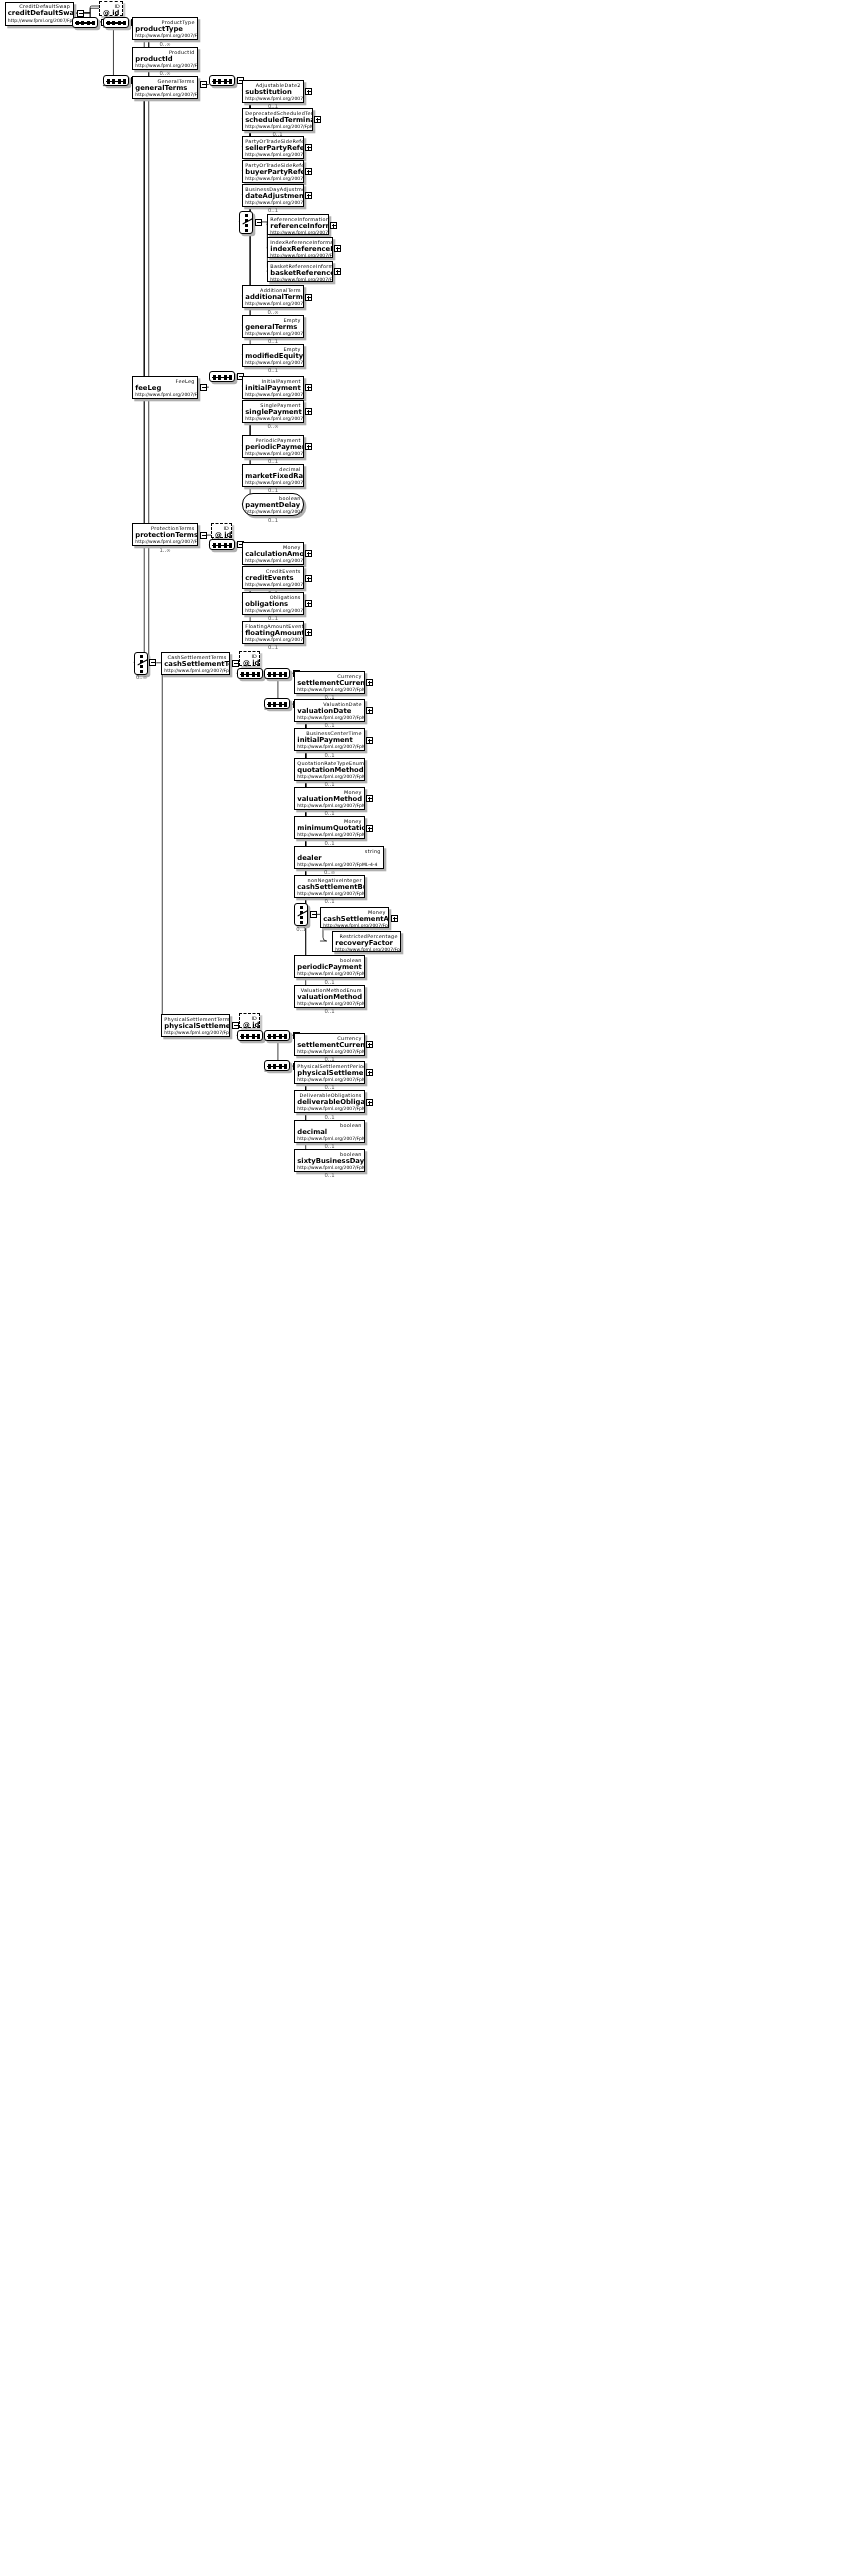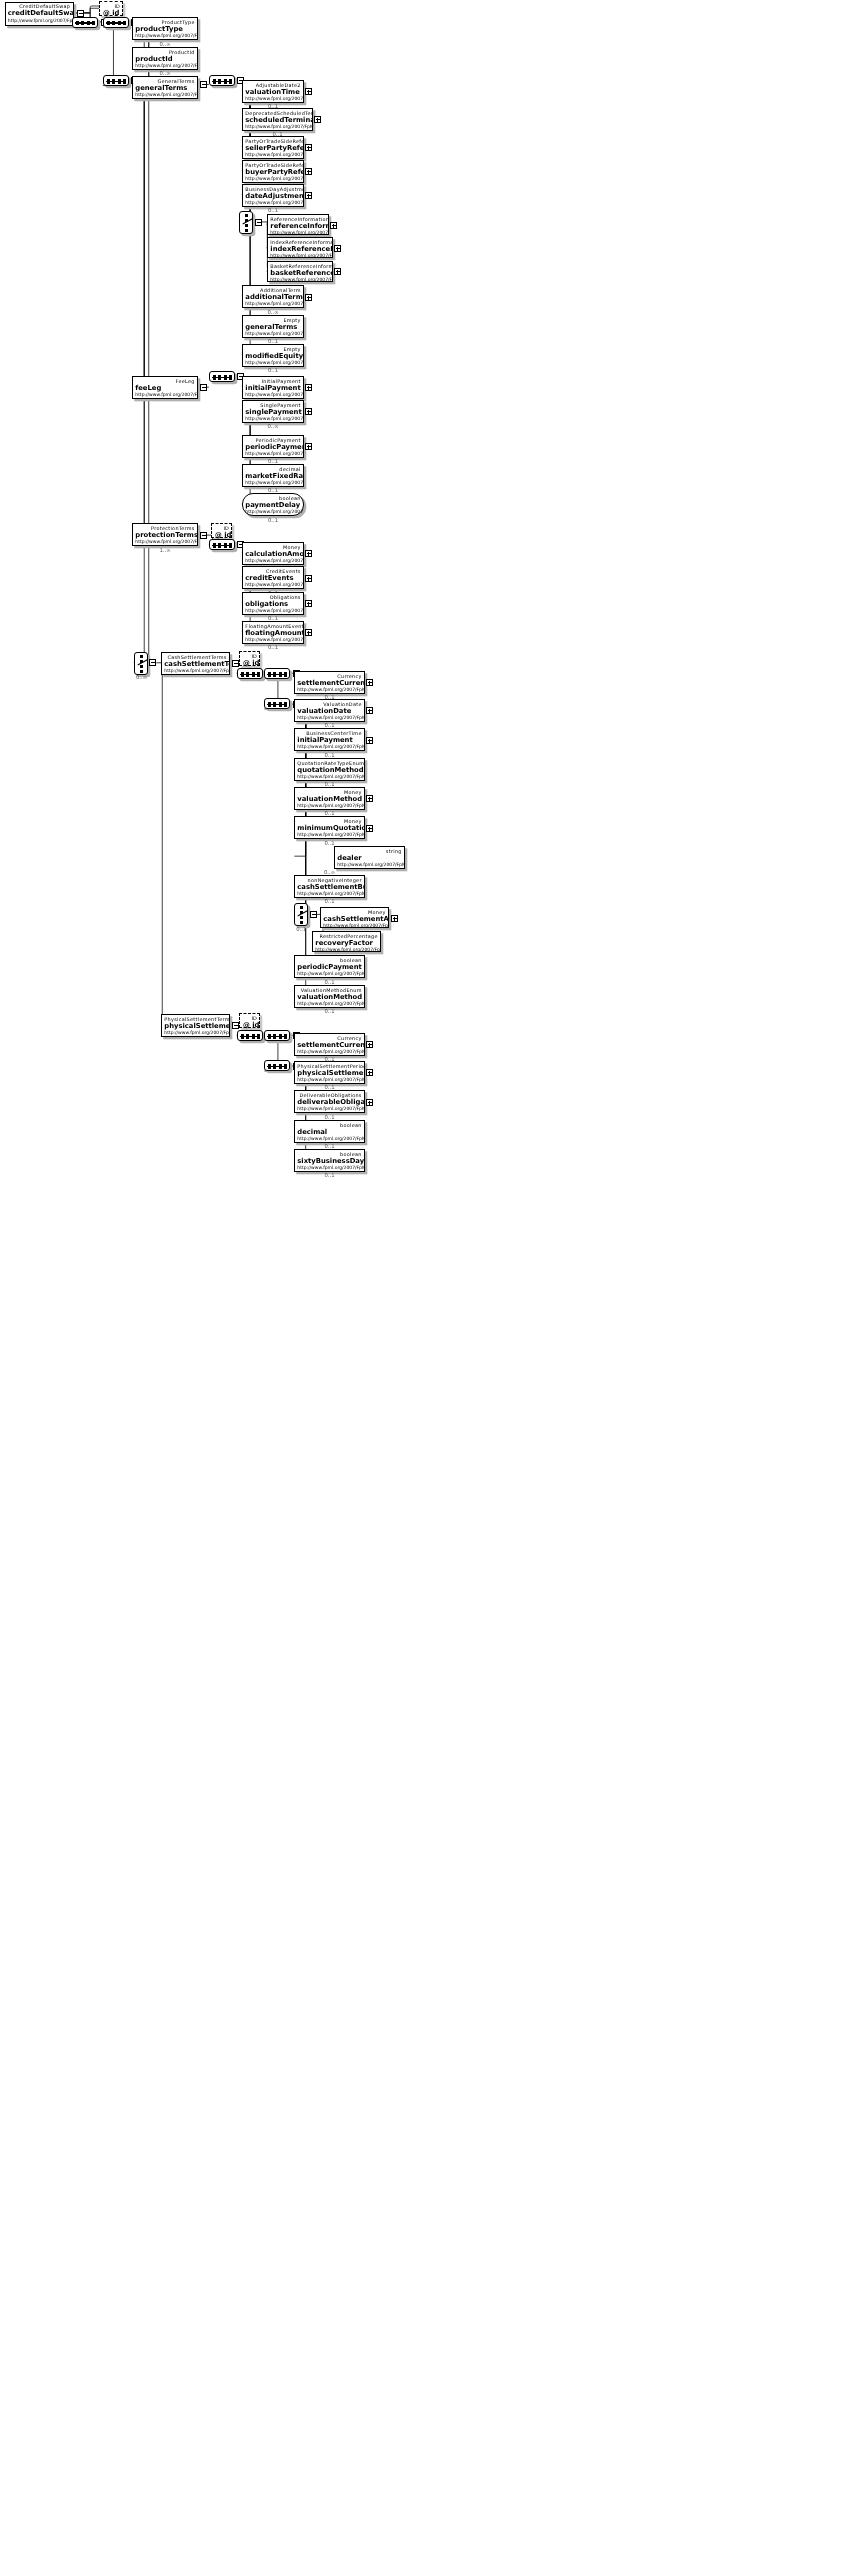--- a/index.html
+++ b/index.html
@@ -307,21 +307,21 @@
   <div class="seq" style="left:209px;top:75px;">
     <i></i>
       <i></i>
       <i></i>
       <i></i>
   </div>
   <div class="tog" style="left:237px;top:77px;"></div>
 
   <div class="node" style="left:242px;top:80px;width:62px;height:22.5px;">
     <span class="ntype">AdjustableDate2</span>
-    <span class="nname">valuationTime</span>
+    <span class="nname">substitution</span>
     <span class="nns">http://www.fpml.org/2007/FpML-4-4</span>
   </div>
   <div class="tog plus" style="left:305px;top:88px;"></div>
   <div class="card" style="left:242px;top:103px;width:62px;">0..1</div>
 
   <div class="node" style="left:242px;top:108px;width:71px;height:22.5px;">
     <span class="ntype">DeprecatedScheduledTerminationDate</span>
     <span class="nname">scheduledTerminationDate</span>
     <span class="nns">http://www.fpml.org/2007/FpML-4-4</span>
   </div>
@@ -593,21 +593,21 @@
   <div class="card" style="left:294px;top:810px;width:71px;">0..1</div>
 
   <div class="node" style="left:294px;top:816px;width:71px;height:22.5px;">
     <span class="ntype">Money</span>
     <span class="nname">minimumQuotationAmount</span>
     <span class="nns">http://www.fpml.org/2007/FpML-4-4</span>
   </div>
   <div class="tog plus" style="left:366px;top:825px;"></div>
   <div class="card" style="left:294px;top:840px;width:71px;">0..1</div>
 
-  <div class="node" style="left:294px;top:846px;width:71px;height:22.5px;margin-left:40px;">
+  <div class="node" style="left:294px;top:846px;width:90px;height:22.5px;">
     <span class="ntype">string</span>
     <span class="nname">dealer</span>
     <span class="nns">http://www.fpml.org/2007/FpML-4-4</span>
   </div>
   <div class="card" style="left:294px;top:869px;width:71px;">0..∞</div>
 
   <div class="node" style="left:294px;top:875px;width:71px;height:22.5px;">
     <span class="ntype">nonNegativeInteger</span>
     <span class="nname">cashSettlementBusinessDays</span>
     <span class="nns">http://www.fpml.org/2007/FpML-4-4</span>
@@ -624,21 +624,21 @@
   <div class="card" style="left:290px;top:926px;width:22.5px;">0..1</div>
   <div class="tog" style="left:310px;top:911px;"></div>
 
   <div class="node" style="left:320px;top:907px;width:69px;height:21px;">
     <span class="ntype">Money</span>
     <span class="nname">cashSettlementAmount</span>
     <span class="nns">http://www.fpml.org/2007/FpML-4-4</span>
   </div>
   <div class="tog plus" style="left:391px;top:915px;"></div>
 
-  <div class="node" style="left:312px;top:931px;width:69px;height:21px;">
+  <div class="node" style="left:332px;top:931px;width:69px;height:21px;">
     <span class="ntype">RestrictedPercentage</span>
     <span class="nname">recoveryFactor</span>
     <span class="nns">http://www.fpml.org/2007/FpML-4-4</span>
   </div>
 
   <div class="node" style="left:294px;top:955px;width:71px;height:22.5px;">
     <span class="ntype">boolean</span>
     <span class="nname">periodicPayment</span>
     <span class="nns">http://www.fpml.org/2007/FpML-4-4</span>
   </div>

